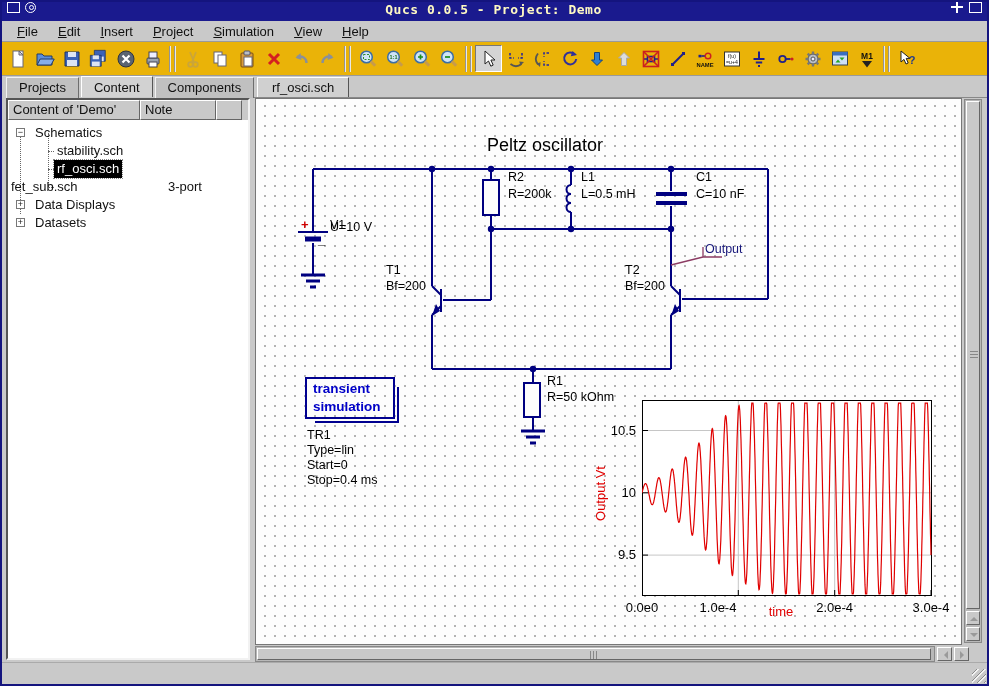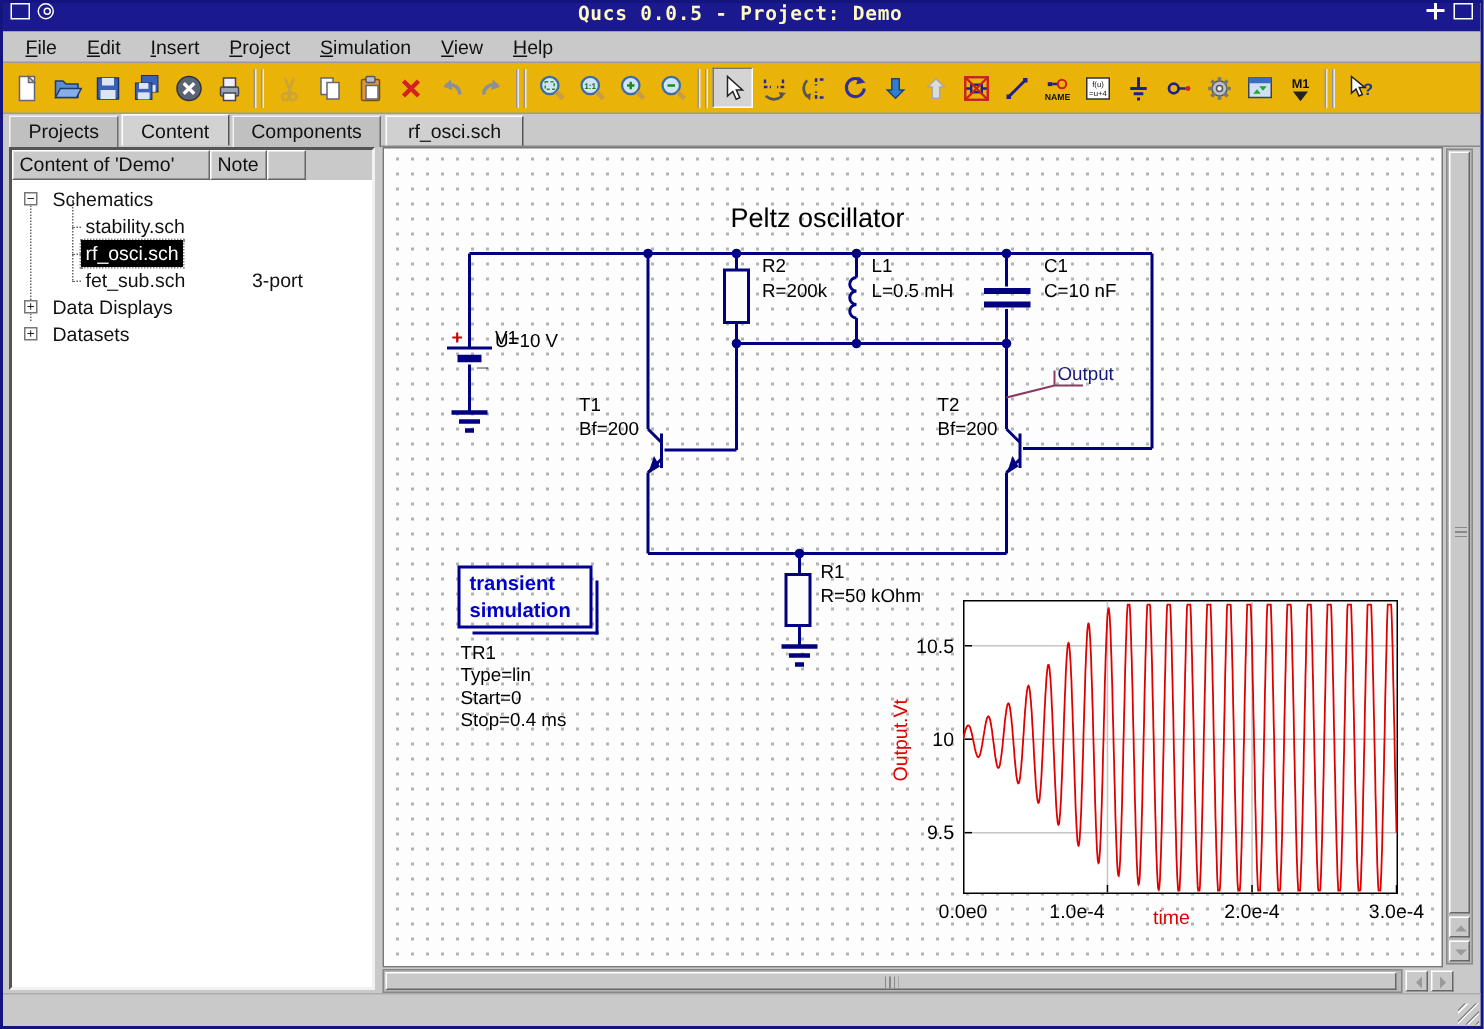--- a/index.html
+++ b/index.html
@@ -339,30 +339,30 @@
 
   <div class="side-tabs" id="side-tabs">
       <div class="stab">Projects</div>
       <div class="stab active">Content</div>
       <div class="stab">Components</div>
     </div>
 
   <div class="tree-panel">
     <div class="tree-header" id="tree-header">
         <div class="th-cell" style="width: 132px;">Content of 'Demo'</div>
-        <div class="th-cell" style="width: 38px;">Note</div>
+        <div class="th-cell" style="width: 76px;">Note</div>
         <div class="th-cell" style="width: 26px;"></div>
       </div>
     <div class="tree-body" id="tree-body">
         <div class="tline" style="left: 12px; top: 13px; height: 81px;"></div>
         <div class="tline" style="left: 40px; top: 13px; height: 54px;"></div>
         <div class="trow" style="padding-left: 24px;"><span class="expander">−</span><span class="lbl">Schematics</span></div>
         <div class="trow" style="padding-left: 46px;"><span class="tstub" style="left: 40px; top: 9px; width: 6px;"></span><span class="lbl">stability.sch</span></div>
         <div class="trow selected" style="padding-left: 46px;"><span class="tstub" style="left: 40px; top: 9px; width: 6px;"></span><span class="lbl">rf_osci.sch</span></div>
-        <div class="trow" style="padding-left: 46px;"><span class="tstub" style="left: 40px; top: 9px; width: 6px;"></span><span class="lbl">fet_sub.sch</span><span class="tnote">3-port</span></div>
+        <div class="trow" style=""><span class="tstub" style="left: 40px; top: 9px; width: 6px;"></span><span class="lbl">fet_sub.sch</span><span class="tnote">3-port</span></div>
         <div class="trow" style="padding-left: 24px;"><span class="expander">+</span><span class="lbl">Data Displays</span></div>
         <div class="trow" style="padding-left: 24px;"><span class="expander">+</span><span class="lbl">Datasets</span></div>
       </div>
   </div>
 
   <div class="doc-tab">rf_osci.sch</div>
   <div class="doc-tab-row-line"></div>
 
   <div class="canvas" id="canvas">
 

